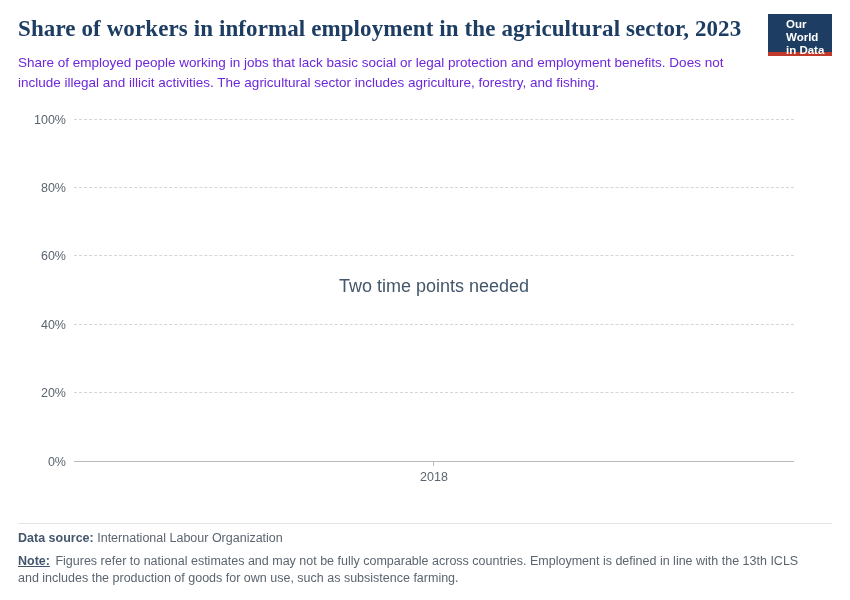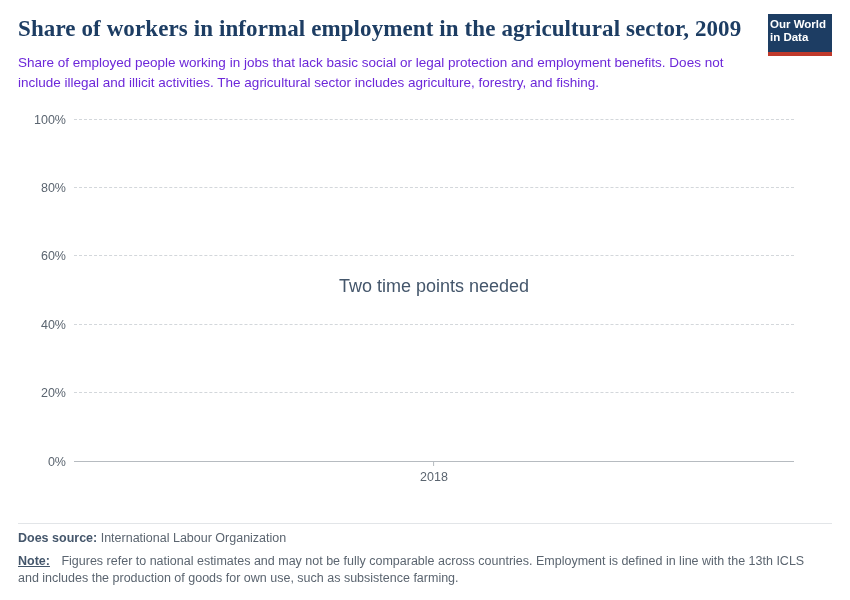--- a/index.html
+++ b/index.html
@@ -50,21 +50,21 @@
     top: 0px;
     right: 0px;
     width: 64px;
     height: 42px;
     background: #1d3d63;
     color: #ffffff;
     font-family: "Liberation Sans", sans-serif;
     font-size: 11.5px;
     font-weight: bold;
     line-height: 1.12;
-    padding: 4px 6px 0 2px;
+    padding: 4px 6px 0 18px;
     box-sizing: border-box;
     border-bottom: 4px solid #c0392b;
   }
   .owid-logo span {
     display: block;
   }
 
   
   .chart-area {
     position: relative;
@@ -152,35 +152,35 @@
     white-space: nowrap;
   }
   .footer-right {
     color: #5b6570;
   }
   .footer-note {
     line-height: 1.42;
     max-width: 800px;
   }
   .footer-note .footer-label {
-    margin-right: 8px;
+    margin-right: 2px;
     text-decoration: underline;
   }
 </style>
 </head>
 <body>
 
 <div class="page">
 
   <div class="header">
     <div class="owid-logo">
       <span>Our World</span>
       <span>in Data</span>
     </div>
-    <h1 class="chart-title">Share of workers in informal employment in the agricultural sector, 2009</h1>
+    <h1 class="chart-title">Share of workers in informal employment in the agricultural sector, 2023</h1>
     <p class="chart-subtitle">Share of employed people working in jobs that lack basic social or legal protection and employment benefits. Does not include illegal and illicit activities. The agricultural sector includes agriculture, forestry, and fishing.</p>
   </div>
 
   <div class="chart-area">
     <div class="plot">
 
       <div class="gridline" style="top:0%;">
         <span class="ytick">100%</span>
       </div>
       <div class="gridline" style="top:20%;">
@@ -205,21 +205,21 @@
       </div>
 
       <div class="no-data-msg">Two time points needed</div>
     </div>
   </div>
 
   <div class="footer">
     <div class="footer-rule"></div>
     <div class="footer-row">
       <div class="footer-left">
-        <span class="footer-label">Does source:</span>
+        <span class="footer-label">Data source:</span>
         <span>International Labour Organization</span>
       </div>
     </div>
     <div class="footer-note">
       <span class="footer-label">Note:</span>
       <span>Figures refer to national estimates and may not be fully comparable across countries. Employment is defined in line with the 13th ICLS and includes the production of goods for own use, such as subsistence farming.</span>
     </div>
   </div>
 
 </div>

